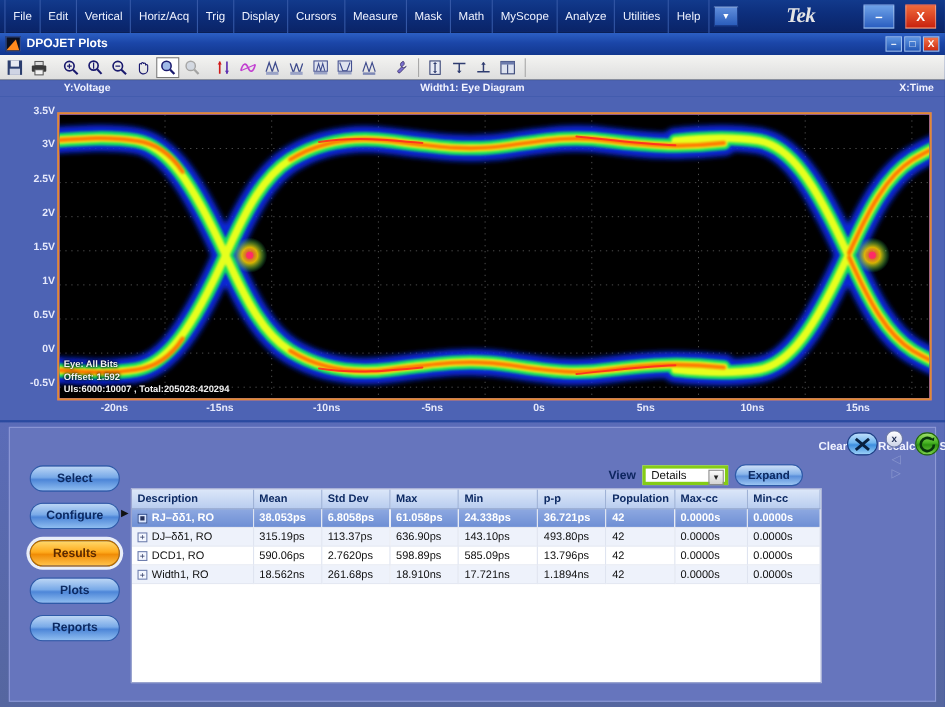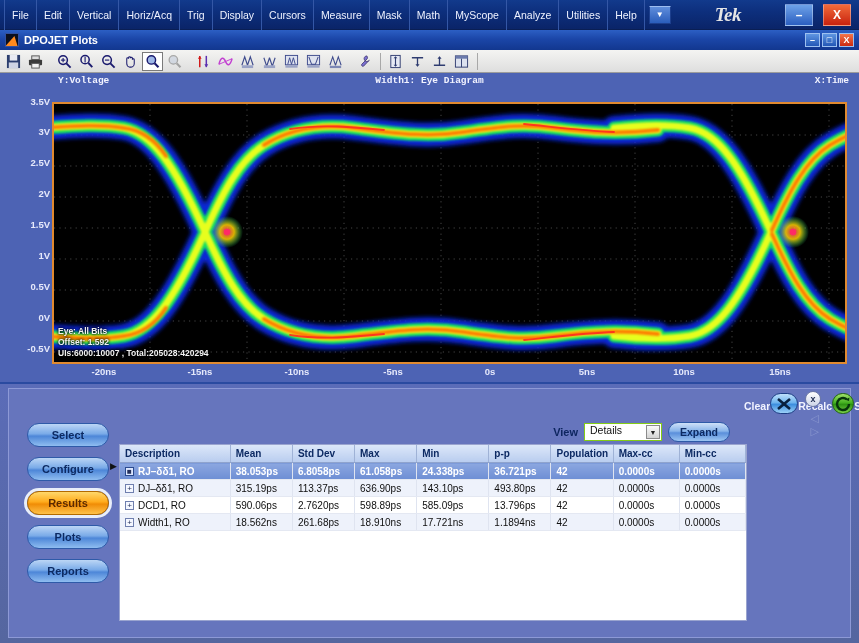--- a/index.html
+++ b/index.html
@@ -87,21 +87,21 @@
     margin-right:1px;
   }
   .tb-btn.sel{ background:#fff; border:1px solid #7a7a7a;}
   .tb-sep{ width:7px; }
   .tb-divider{ width:1px;height:17px;background:#a8a8a8;margin:0 4px;}
 
   
   #plot-labels{
     position:relative; height:15px; width:100%;
     background:#4d63b4;
-    color:#f2f3ff; font-size:9.5px; font-weight:bold;font-family:Liberation Mono, monospace;
+    color:#f2f3ff; font-size:9.5px; font-weight:bold;
   }
   #plot-label-y{ position:absolute; left:58px; top:2px; }
   #plot-label-title{ position:absolute; left:0; right:0; top:2px; text-align:center; }
   #plot-label-x{ position:absolute; right:10px; top:2px; }
 
   
   #graph-area{
     position:absolute; left:0; top:58px; width:859px; height:294px;
     background:#4d63b4;
   }
@@ -165,22 +165,22 @@
     border:1px solid #b36b00;
     box-shadow:0 0 0 3px #e9eef9;
   }
 
   
   #view-controls{
     position:absolute; right:120px; top:33px; display:flex;align-items:center;gap:6px;
   }
   #view-label{ color:#0e2660; font-size:11px; font-weight:bold;}
   #view-select{
-    width:78px;height:18px;background:#fff;border:1px solid #84cc16;
-    display:flex;align-items:flex-start;position:relative;
+    width:78px;height:18px;background:#fff;border:3px solid #84cc16;
+    display:flex;align-items:flex-end;position:relative;
   }
   #view-select-value{ font-size:10.5px;color:#111;margin-left:5px;}
   #view-select-arrow{
     position:absolute;right:1px;top:1px;width:14px;height:14px;
     background:linear-gradient(to bottom,#fbfbfb,#d3d3d3);
     border:1px solid #8b8b8b;display:flex;align-items:center;justify-content:center;
     font-size:7px;color:#222;
   }
   #expand-btn{
     width:62px;height:20px;border-radius:11px;

